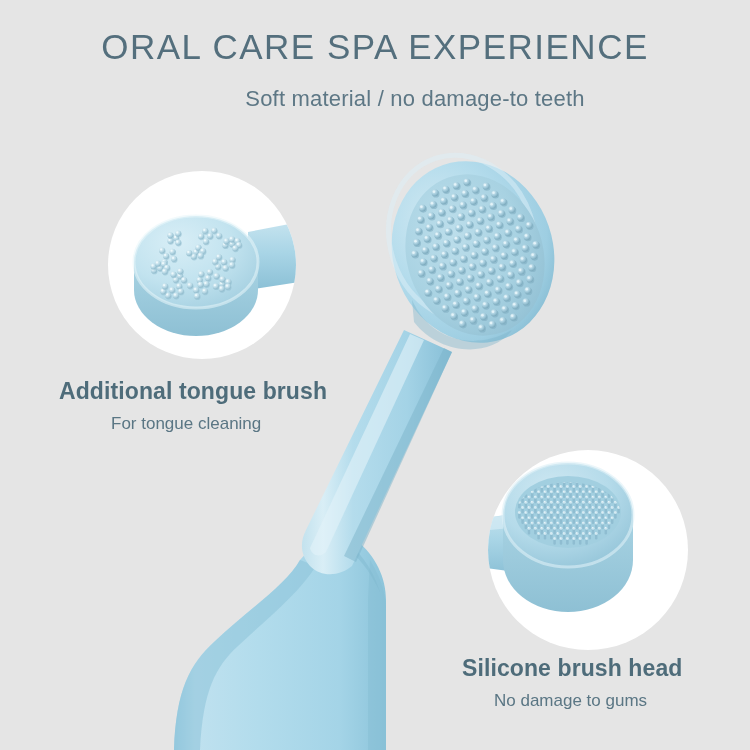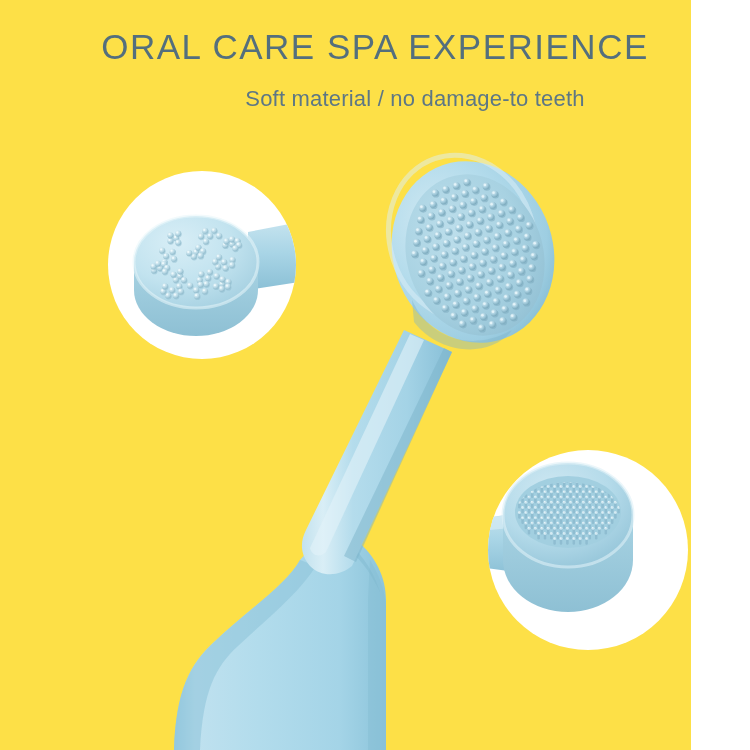--- a/index.html
+++ b/index.html
@@ -2,23 +2,23 @@
 <html><head>
 <meta charset="utf-8">
 <style>
   html, body {
     margin: 0;
     padding: 0;
     background: #ffffff;
   }
   #page {
     position: relative;
-    width: 691px;
+    width: 750px;
     height: 750px;
-    background: #fde047;
+    background: #e5e5e5;
     overflow: hidden;
     font-family: "Liberation Sans", sans-serif;
   }
 
   
   #headline {
     position: absolute;
     top: 27px;
     left: 0;
     width: 750px;
@@ -1331,15 +1331,23 @@
           </g>
 
         <ellipse cx="568" cy="515" rx="65" ry="52" fill="none" stroke="#ddf0f7" stroke-width="3" opacity="0.6"></ellipse>
       </g>
     </g>
   </svg>
 
   <div id="headline">ORAL CARE SPA EXPERIENCE</div>
   <div id="subhead">Soft material / no damage-to teeth</div>
 
-
+  <div class="callout" id="callout-left">
+    <div class="c-title">Additional tongue brush</div>
+    <div class="c-sub">For tongue cleaning</div>
+  </div>
+
+  <div class="callout" id="callout-right">
+    <div class="c-title">Silicone brush head</div>
+    <div class="c-sub">No damage to gums</div>
+  </div>
 
 </div>
 
 </body></html>

